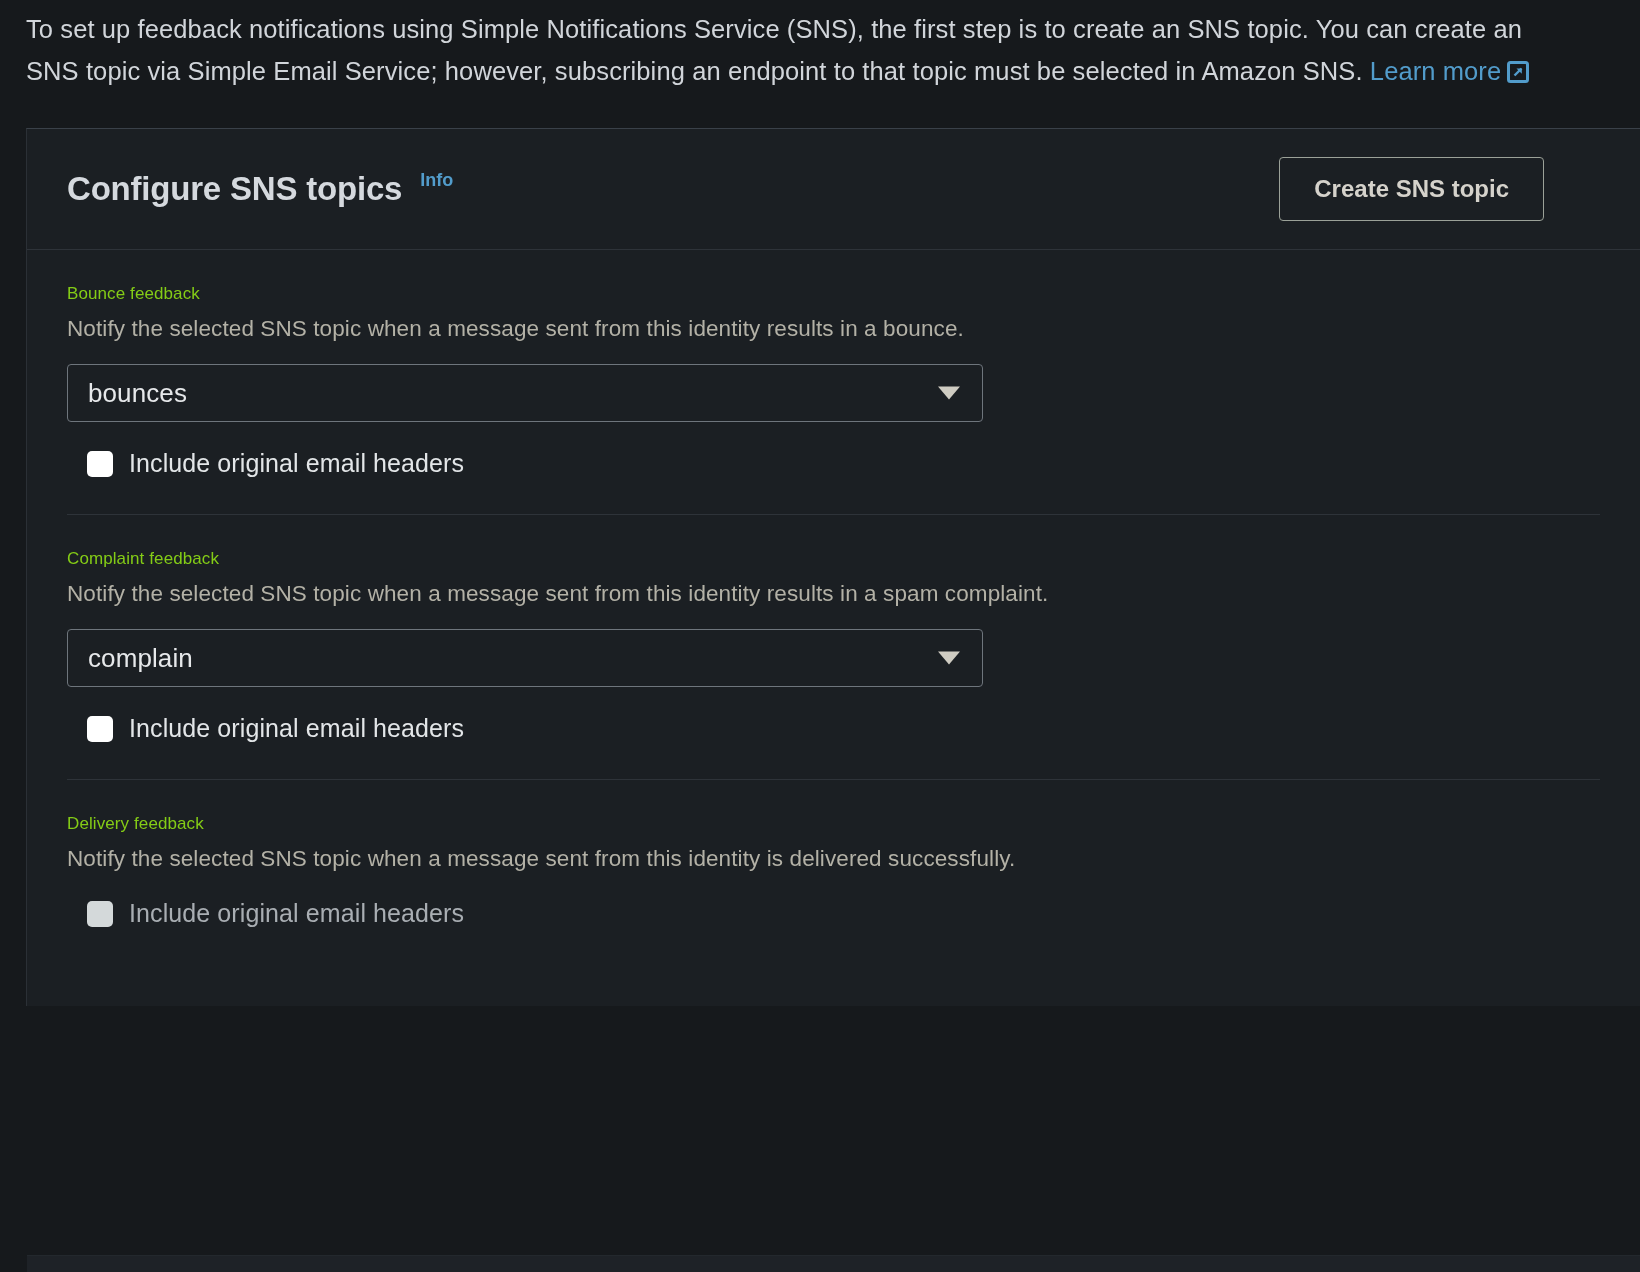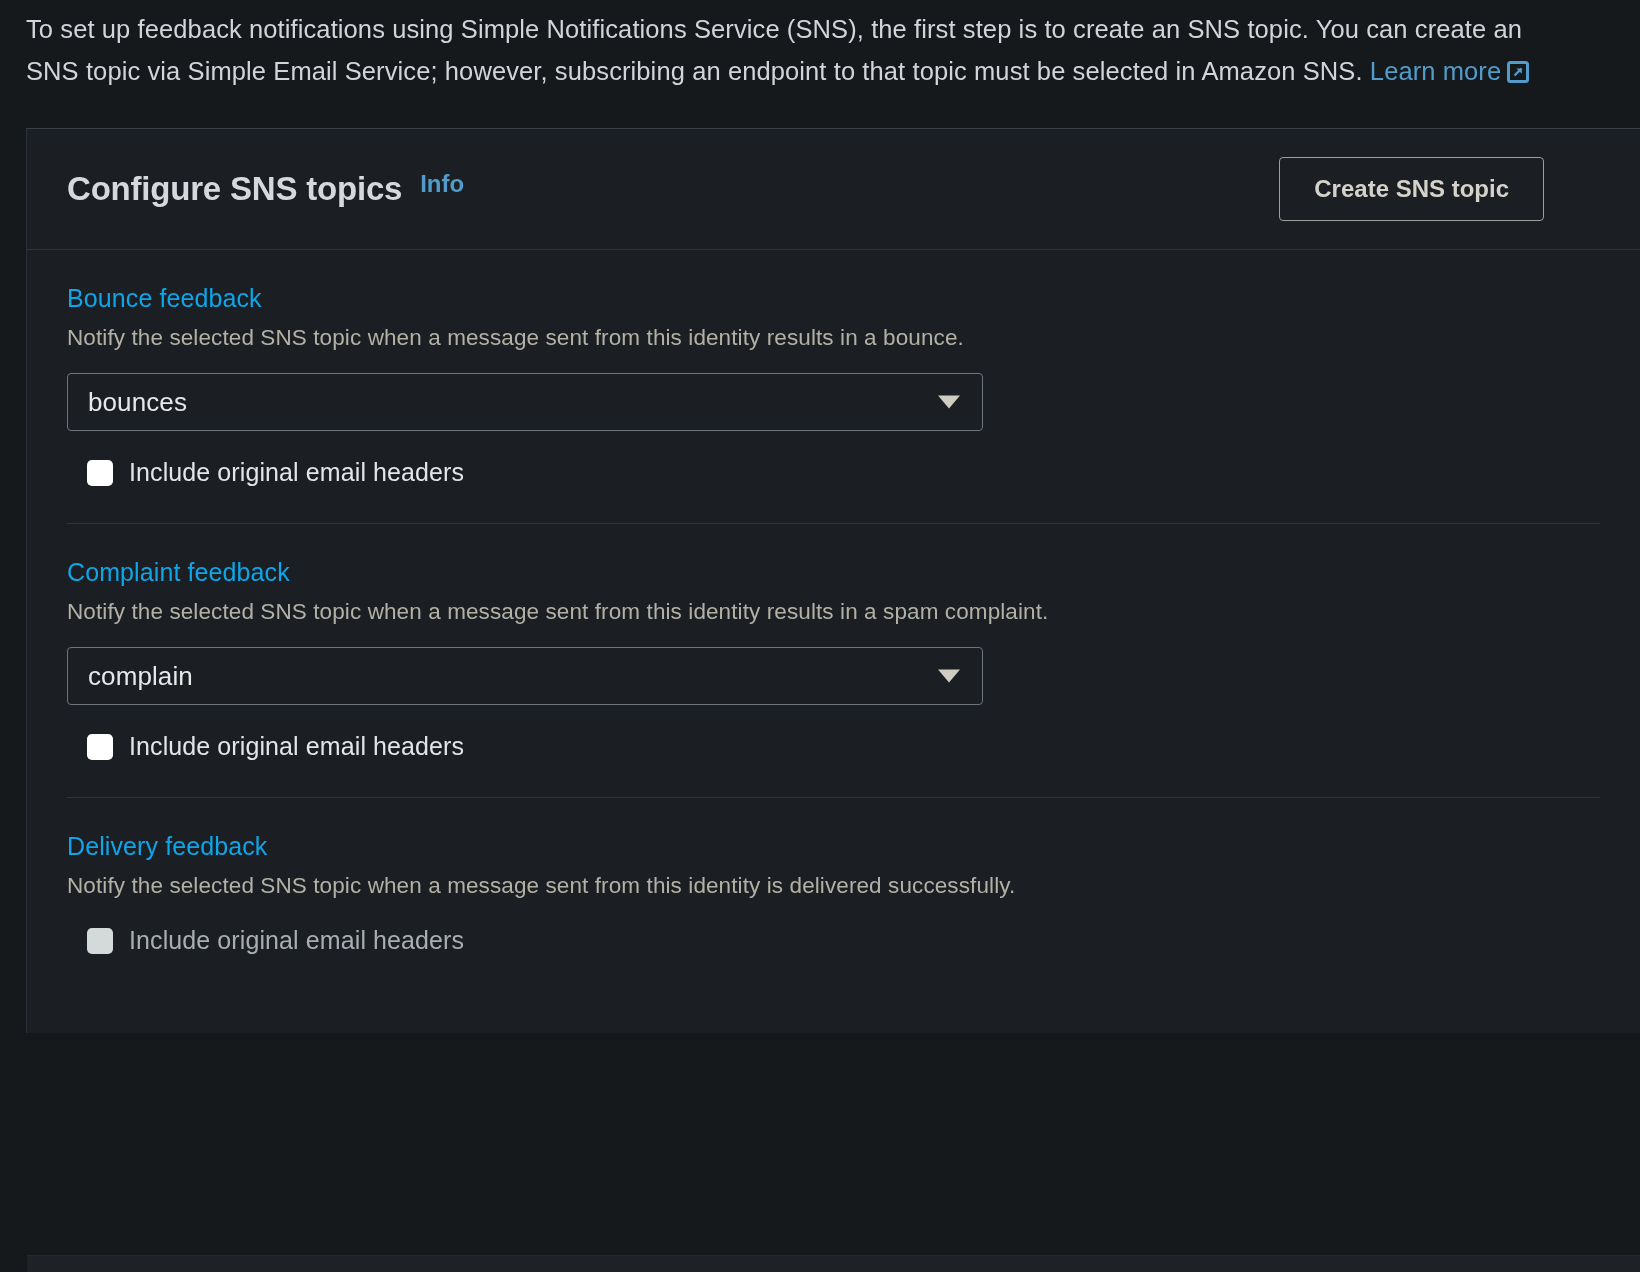--- a/index.html
+++ b/index.html
@@ -54,21 +54,21 @@
     align-items: flex-start;
     gap: 18px;
   }
   .panel-title {
     font-size: 33px;
     font-weight: bold;
     color: #d5d9de;
     letter-spacing: -0.2px;
   }
   .info-link {
-    font-size: 24px;
+    font-size: 18px;
     font-weight: bold;
     color: #529ccb;
     text-decoration: none;
     cursor: pointer;
   }
 
   .btn-outline {
     background: #1b1f23;
     border: 1px solid #9ba198;
     border-radius: 4px;
@@ -81,22 +81,22 @@
     white-space: nowrap;
   }
 
   
   .panel-body { padding: 0 40px; }
 
   .fb-section { padding: 34px 0 36px 0; }
   .fb-section + .fb-section { border-top: 1px solid #2e3339; }
 
   .fb-label {
-    font-size: 25px;
-    color: #0ea5e9;
+    font-size: 17px;
+    color: #84cc16;
     letter-spacing: 0.1px;
     margin-bottom: 12px;
   }
   .fb-desc {
     font-size: 22.5px;
     color: #b3b1a6;
     letter-spacing: 0.1px;
     margin-bottom: 22px;
   }
 

